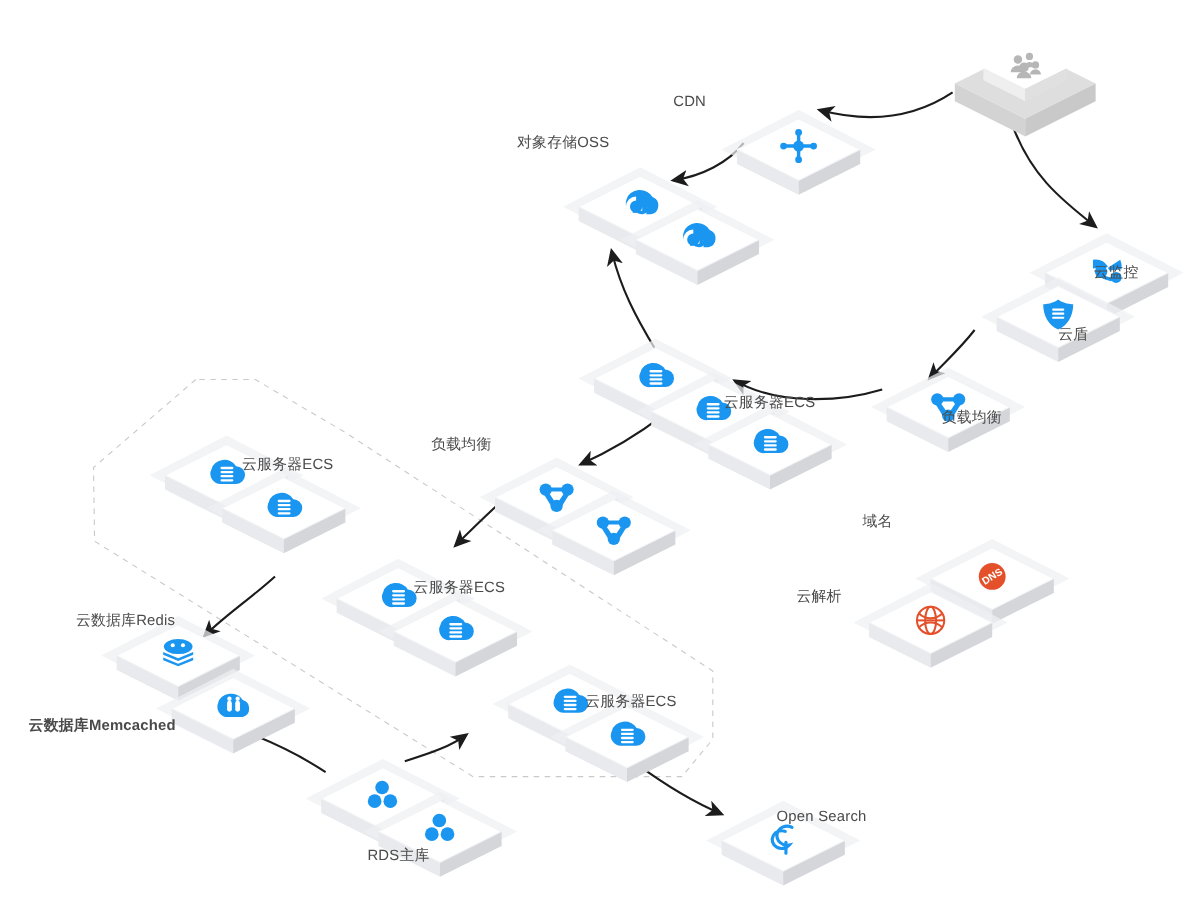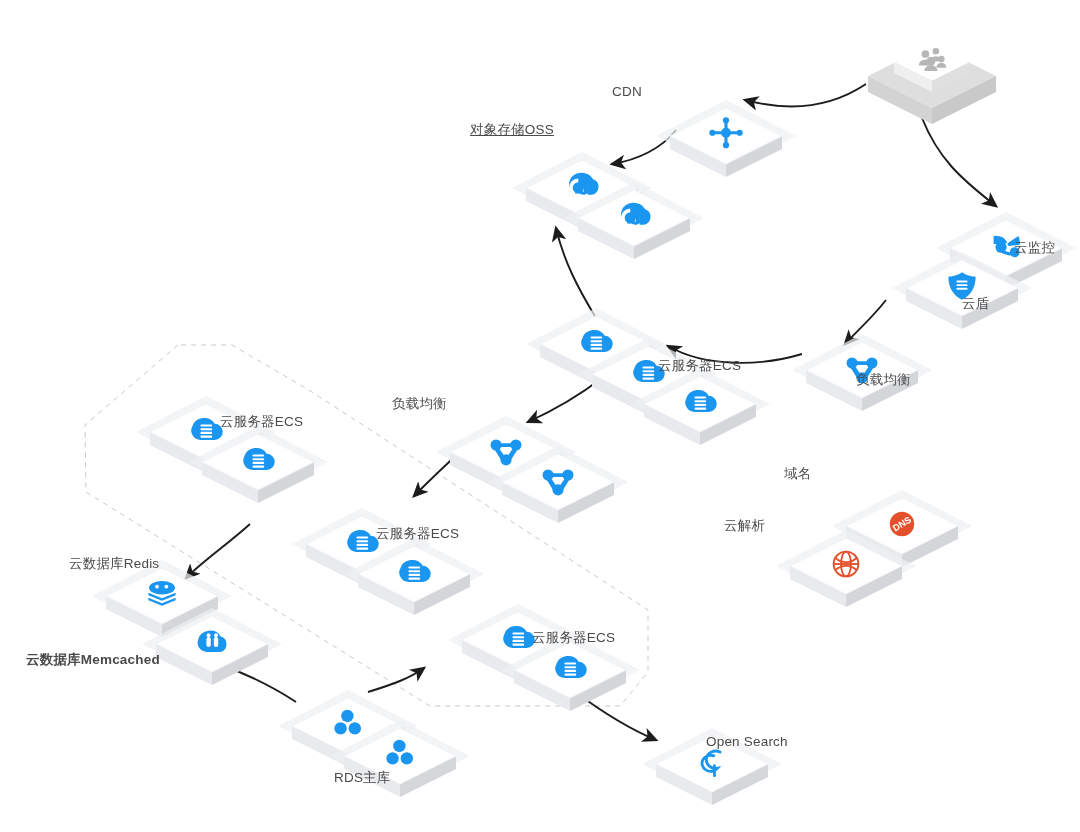--- a/index.html
+++ b/index.html
@@ -130,21 +130,21 @@
     <polygon points="-56,0 0,-28 56,0 0,28" fill="none" stroke="#f2f3f5" stroke-width="1"></polygon>
     <g transform="translate(0,-2) scale(0.62)">
               <g fill="#1a96f0">
       <path d="M-20,-8 a20,17 0 0,1 38,-3 a13,13 0 0,1 -2,25 l-20,0 a16,16 0 0,1 -16,-22 z"></path>
       <path d="M-6,-6 a9,9 0 1,0 9,9 l0,12 l6,0 l0,-12 a15,15 0 1,1 -15,-15 z" fill="#ffffff"></path>
       <path d="M2,-7 a8,8 0 1,1 -8,8 l0,11 l-5,0 l0,-11 a13,13 0 1,0 13,-13 z" fill="#1a96f0"></path>
     </g>
             </g>
   </svg>
         </div>
-        <div class="label cn" style="left: -36px; top: -18px; z-index: 50; text-decoration: underline;">对象存储OSS</div>
+        <div class="label cn" style="left: -36px; top: -18px; z-index: 50;">对象存储OSS</div>
       </div>
       <div class="node" style="left: 930px; top: 200px;">
         <div style="position: absolute; left: 0px; top: 0px; z-index: 10;">
   <svg width="152" height="116" viewBox="-76 -48 152 116">
 
     <polygon points="-70,0 0,-36 70,0 0,36" fill="#eef0f3" opacity="0.72"></polygon>
     <polygon points="-56,0 0,-28 56,0 0,28" fill="#ffffff"></polygon>
     <polygon points="-56,0 0,28 0,41 -56,13" fill="#e9eaed"></polygon>
     <polygon points="56,0 0,28 0,41 56,13" fill="#d4d6da"></polygon>
     <polygon points="-56,0 0,-28 56,0 0,28" fill="none" stroke="#f2f3f5" stroke-width="1"></polygon>
@@ -152,21 +152,21 @@
               <g fill="#1a96f0">
       <path d="M-20,-16 a22,22 0 0,1 22,10 l-12,8 a9,9 0 0,0 -10,-5 z"></path>
       <circle cx="-8" cy="2" r="9"></circle>
       <path d="M2,-4 L20,-16 a24,24 0 0,1 2,14 l-18,2 z"></path>
       <circle cx="14" cy="10" r="8"></circle>
       <rect x="-4" y="8" width="16" height="5" rx="2.5" transform="rotate(18)"></rect>
     </g>
             </g>
   </svg>
         </div>
-        <div class="label cn" style="left: 84px; top: 40px; z-index: 50;">云监控</div>
+        <div class="label cn" style="left: 64px; top: 40px; z-index: 50;">云监控</div>
       </div>
       <div class="node" style="left: 886px; top: 240px;">
         <div style="position: absolute; left: 0px; top: 0px; z-index: 10;">
   <svg width="152" height="116" viewBox="-76 -48 152 116">
 
     <polygon points="-70,0 0,-36 70,0 0,36" fill="#eef0f3" opacity="0.72"></polygon>
     <polygon points="-56,0 0,-28 56,0 0,28" fill="#ffffff"></polygon>
     <polygon points="-56,0 0,28 0,41 -56,13" fill="#e9eaed"></polygon>
     <polygon points="56,0 0,28 0,41 56,13" fill="#d4d6da"></polygon>
     <polygon points="-56,0 0,-28 56,0 0,28" fill="none" stroke="#f2f3f5" stroke-width="1"></polygon>
@@ -586,17 +586,17 @@
               <g fill="none" stroke="#e4502a" stroke-width="3">
       <circle cx="0" cy="0" r="20"></circle>
       <ellipse cx="0" cy="0" rx="8" ry="20"></ellipse>
       <line x1="-20" y1="0" x2="20" y2="0"></line>
       <path d="M-17,-10 a24,24 0 0,0 34,0"></path>
       <path d="M-17,10 a24,24 0 0,1 34,0"></path>
     </g>
             </g>
   </svg>
         </div>
-        <div class="label cn" style="left: -46px; top: 0px; z-index: 50;">云解析</div>
+        <div class="label cn" style="left: -46px; top: 16px; z-index: 50;">云解析</div>
       </div>
     </div>
 
 </div>
 
 </body></html>

